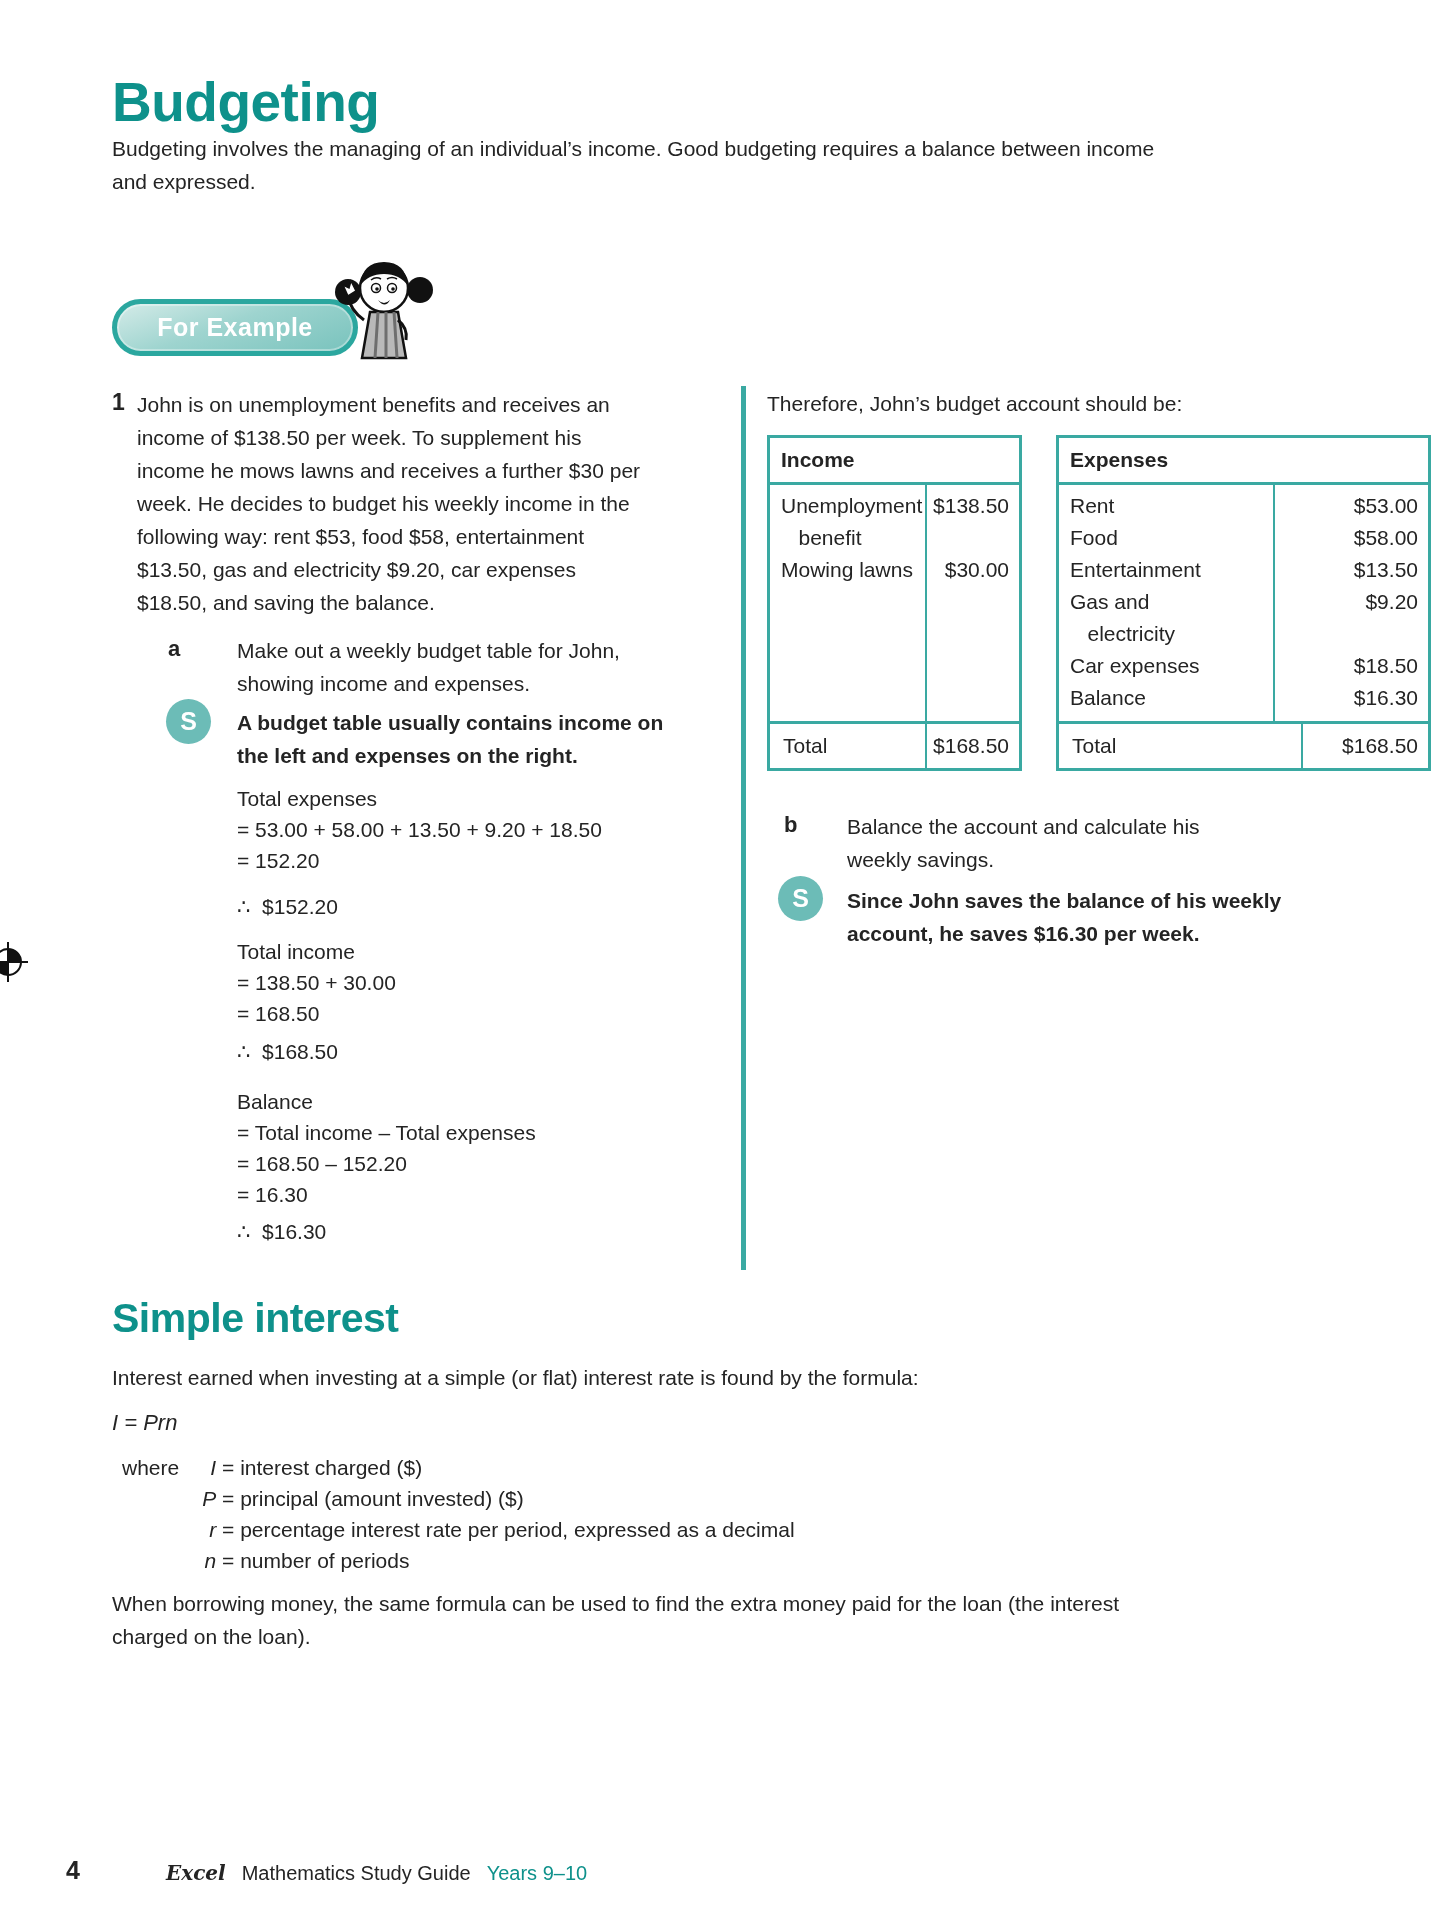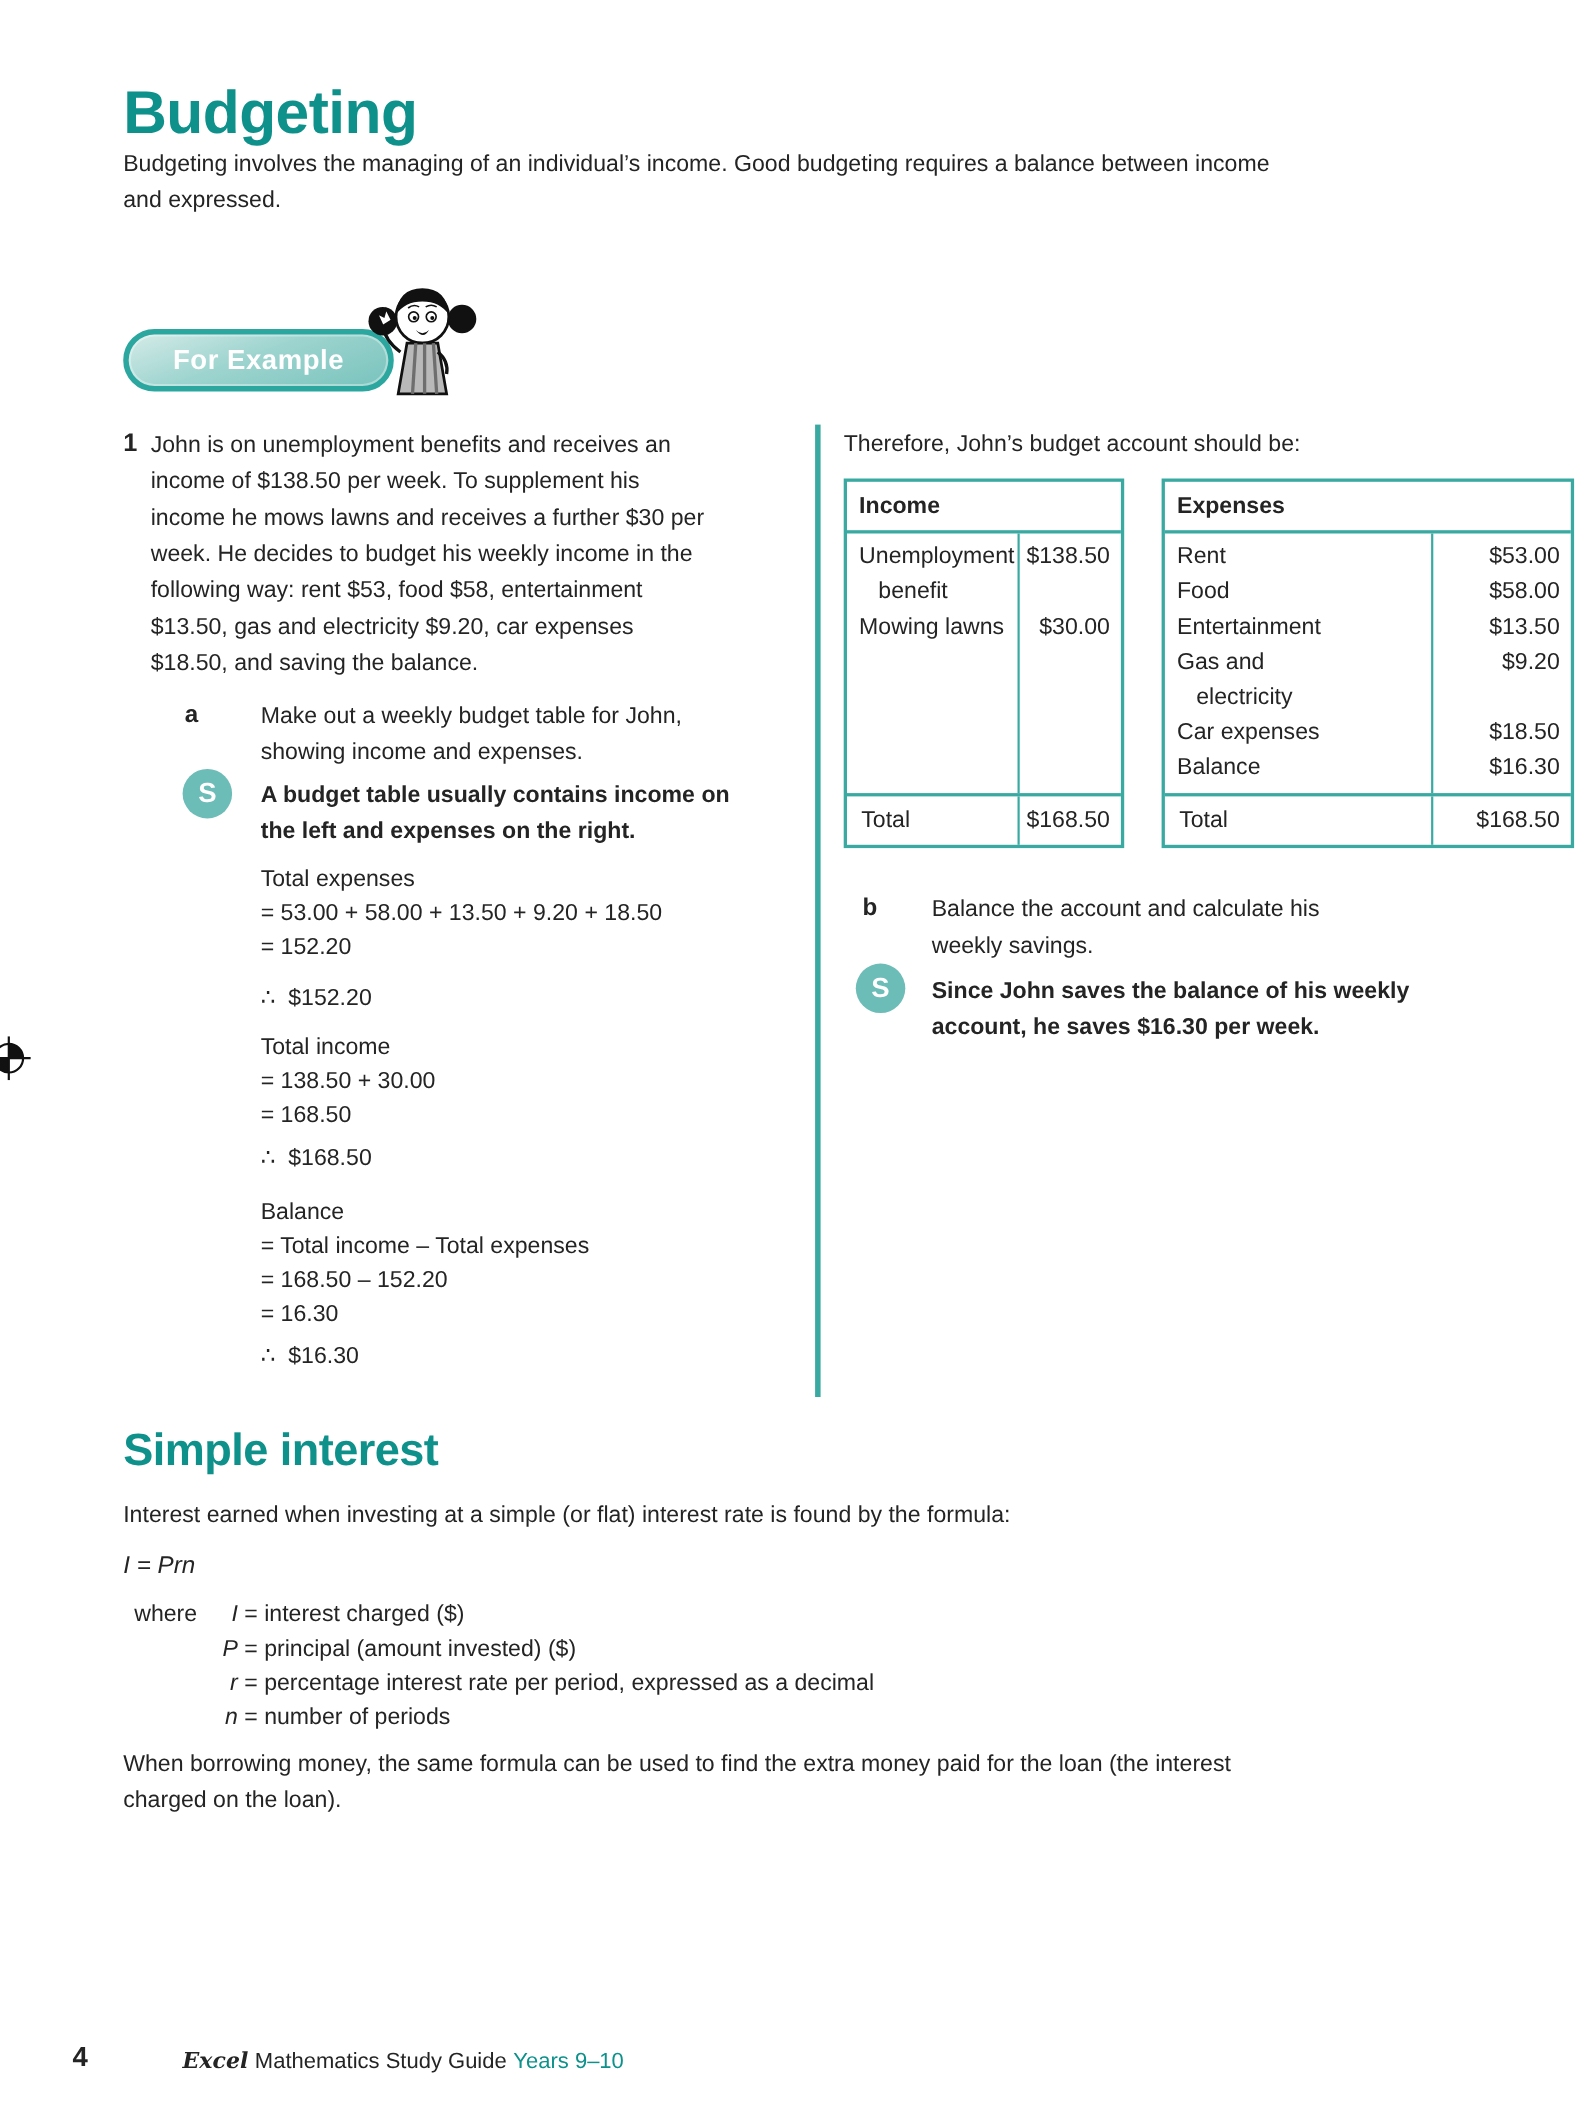--- a/index.html
+++ b/index.html
@@ -53,39 +53,39 @@
   
   .btable{display:flex;gap:7px;}
   .tbox{border:3px solid var(--tteal);box-sizing:border-box;background:#fff;}
   .tbox.income{width:255px;}
   .tbox.expenses{width:375px;}
   .thead{height:44px;line-height:44px;font-weight:bold;padding-left:11px;border-bottom:3px solid var(--tteal);}
   .tbody{display:flex;height:236px;}
   .titems{flex:1;padding:5px 0 0 11px;line-height:32px;}
   .tamts{padding:5px 10px 0 0;line-height:32px;text-align:right;}
   .income .tamts{width:82px;}
-  .expenses .tamts{width:115px;}
+  .expenses .tamts{width:115px;padding-left:28px;}
   .tdiv{width:2px;background:var(--tteal);align-self:stretch;}
   .tfoot{display:flex;height:44px;border-top:3px solid var(--tteal);align-items:center;}
   .tfoot .tlabel{flex:1;padding-left:13px;}
   .tfoot .tamt{text-align:right;padding-right:10px;}
   .income .tfoot .tamt{width:82px;}
   .expenses .tfoot .tamt{width:115px;}
   .tcaption{width:637px;text-align:left;}
   
   .formula{font-style:italic;font-size:22px;}
   .where-row{display:flex;line-height:31px;}
   .where-word{margin-right:17px;margin-left:10px;}
   .def-row{line-height:31px;}
   .math-var{font-style:italic;display:inline-block;width:20px;text-align:right;}
   
   .page-num{font-size:25px;font-weight:bold;}
   .footer-line{font-size:20px;}
   .brand-excel{font-family:"DejaVu Serif", serif;font-weight:bold;font-style:italic;}
-  .brand-series{margin:0 6px;}
+  .brand-series{margin:0 16px;}
   .brand-years{color:var(--teal);}
 </style>
 </head>
 <body>
 
 <div class="page">
 
   <div class="abs" style="left:-12px;top:942px;">
     <svg width="40" height="40" viewBox="0 0 40 40">
       <circle cx="20" cy="20" r="13" fill="none" stroke="#111" stroke-width="2"></circle>

